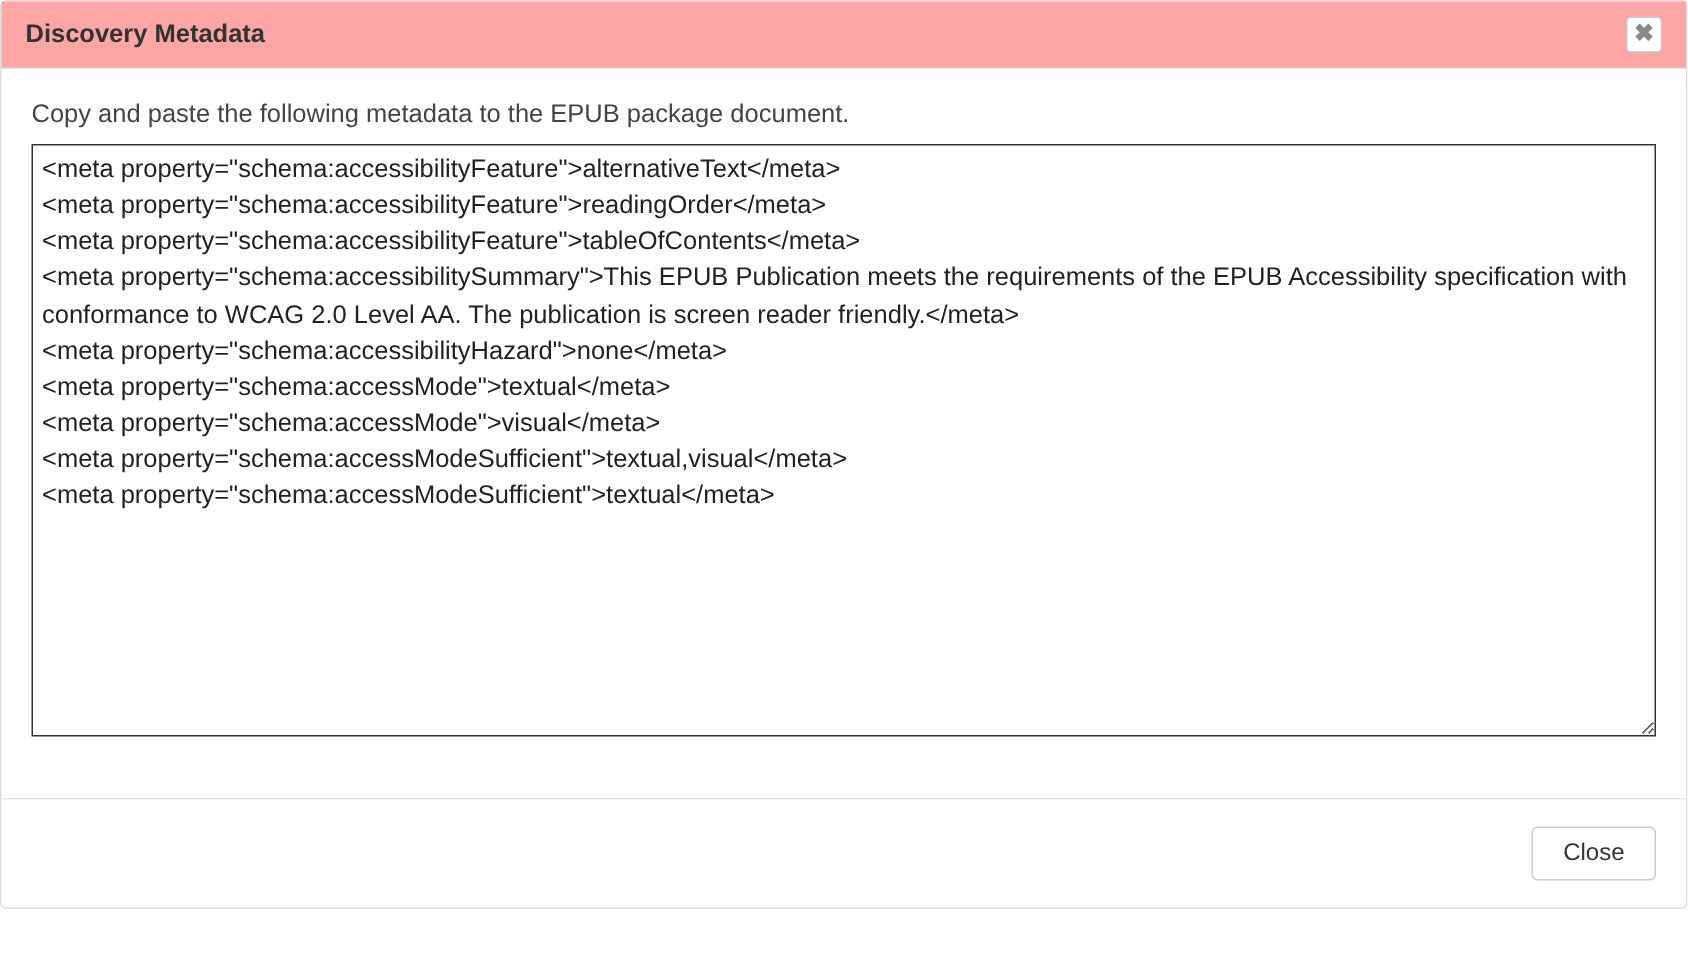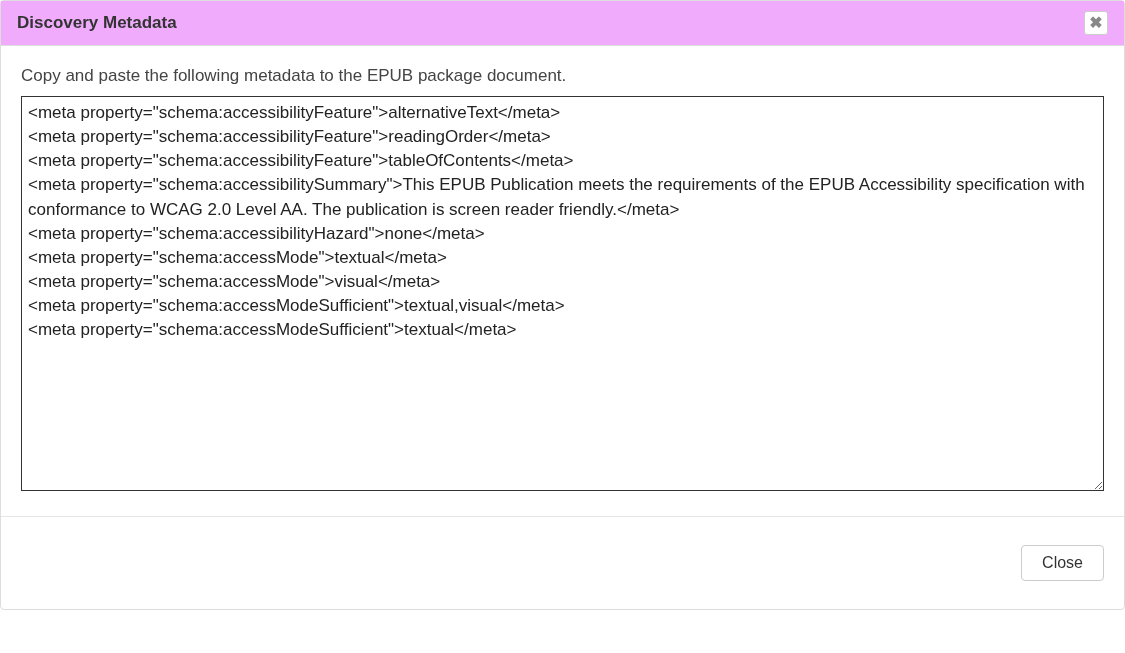--- a/index.html
+++ b/index.html
@@ -14,21 +14,21 @@
       height: 653px;
       overflow: hidden;
     }
     .dialog {
       width: 100%;
       background: #fff;
       border: 1px solid #ddd;
       border-radius: 4px;
     }
     .dialog-header {
-      background: #f0abfc;
+      background: #fca5a5;
       border-bottom: 1px solid #ddd;
       padding: 10px 16px;
       display: flex;
       align-items: center;
       justify-content: space-between;
     }
     .dialog-title {
       font-size: 17px;
       font-weight: bold;
       color: #333;
@@ -65,24 +65,24 @@
       font-size: 17px;
       line-height: 1.42;
       color: #222;
       resize: both;
       overflow: auto;
       white-space: pre-wrap;
       word-wrap: break-word;
     }
     .dialog-footer {
       border-top: 1px solid #e5e5e5;
-      padding: 28px 20px;
+      padding: 18px 20px;
       display: flex;
       justify-content: flex-end;
-      margin-top: 1px;
+      margin-top: 16px;
     }
     .close-btn {
       background: #fff;
       border: 1px solid #ccc;
       border-radius: 4px;
       padding: 8px 20px;
       font-size: 16px;
       color: #333;
       cursor: pointer;
     }

